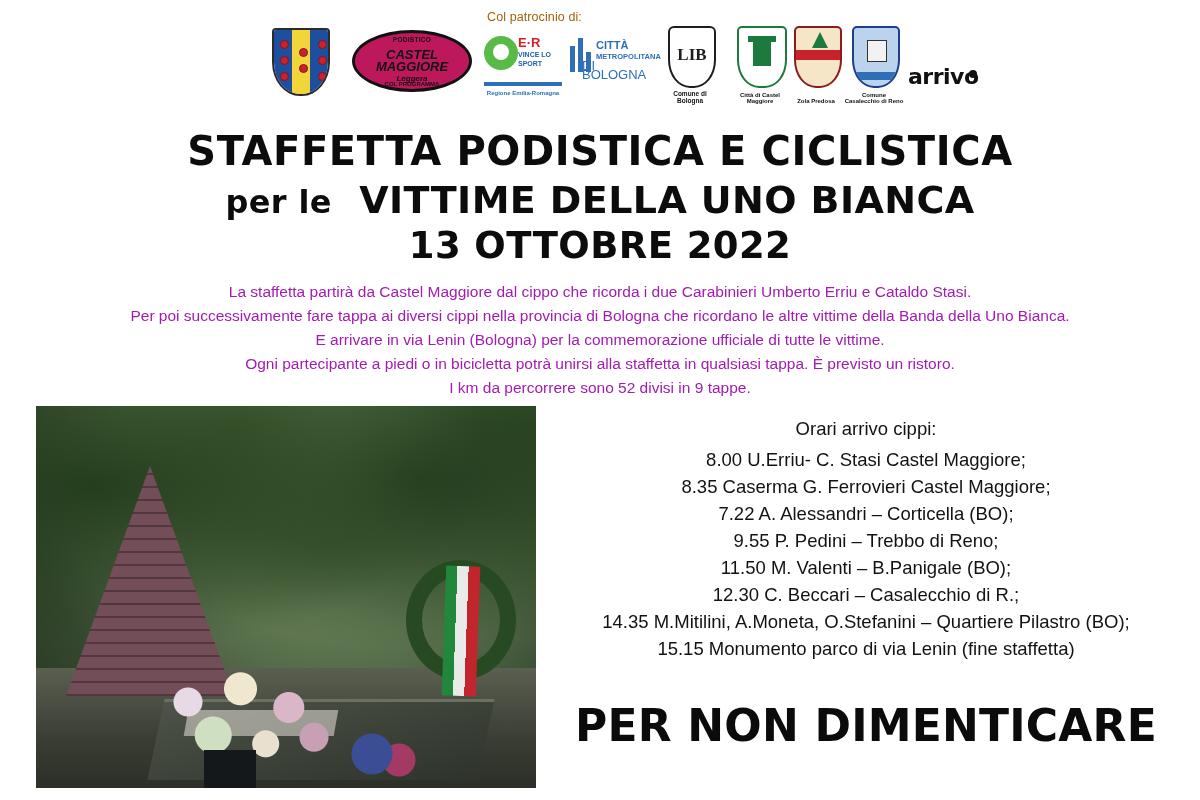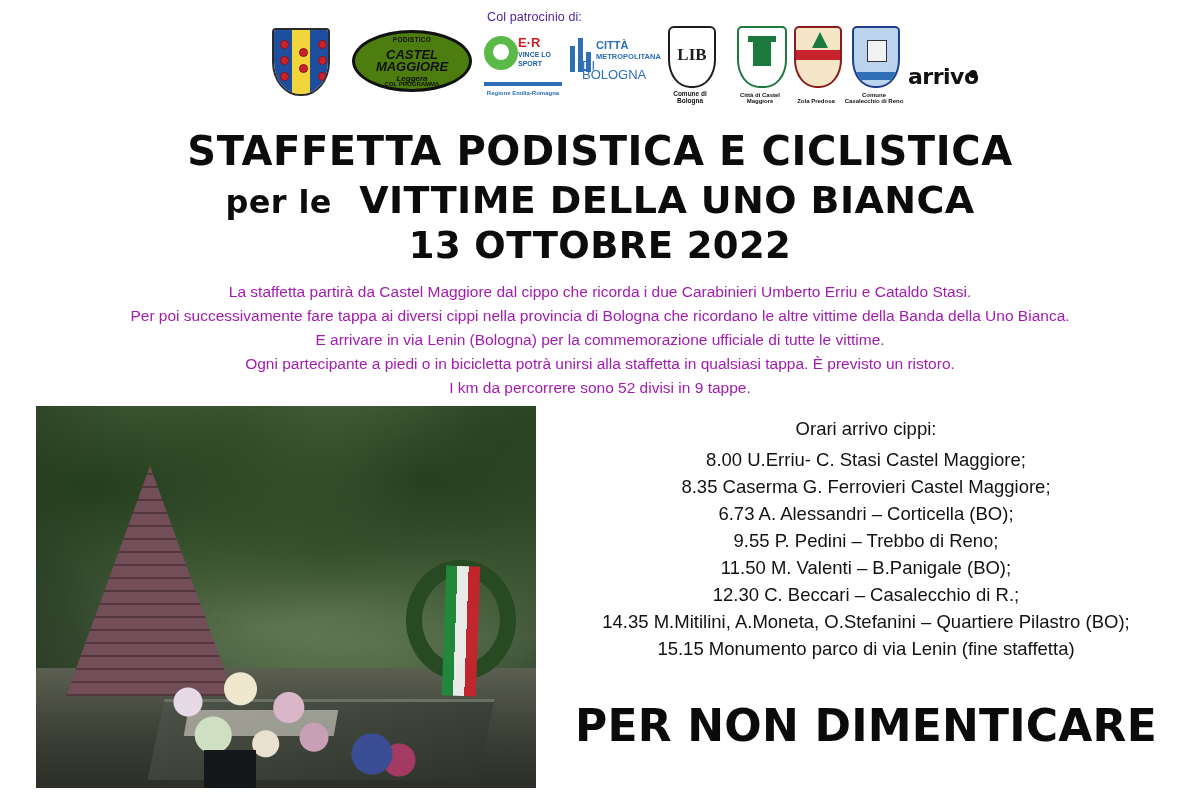--- a/index.html
+++ b/index.html
@@ -22,21 +22,21 @@
     top: 8px;
     left: 0;
     width: 1200px;
     height: 96px;
   }
   .patronage-label {
     position: absolute;
     left: 487px;
     top: 2px;
     font-size: 12.5px;
-    color: #4c1d95;
+    color: #a16207;
     letter-spacing: .1px;
   }
   .logo {
     position: absolute;
     box-sizing: border-box;
   }
 
   
   .crest-1 {
     left: 272px; top: 20px; width: 58px; height: 68px;
@@ -57,21 +57,21 @@
   .crest-1 .dot {
     position: absolute; width: 7px; height: 7px; border-radius: 50%;
     background: #c8232c; border: 1px solid #8d1118;
   }
 
   
   .logo-cm {
     left: 352px; top: 22px; width: 120px; height: 62px;
     border: 3px solid #111;
     border-radius: 50% / 50%;
-    background: #4d7c0f;
+    background: #be185d;
     overflow: hidden;
   }
   .logo-cm .cm-top {
     position: absolute; top: 3px; left: 0; width: 100%;
     text-align: center; font-size: 6.5px; font-weight: bold; color: #111;
     letter-spacing: .3px;
   }
   .logo-cm .cm-main {
     position: absolute; top: 16px; left: 0; width: 100%;
     text-align: center; font-size: 13px; font-weight: bold;
@@ -510,21 +510,21 @@
   <div class="plaque"></div>
   <div class="flowers"></div>
   <div class="vase"></div>
   <div class="bouquet2"></div>
 </div>
 
 <div class="schedule">
   <div class="sched-title">Orari arrivo cippi:</div>
   <div class="sched-item">8.00 U.Erriu- C. Stasi Castel Maggiore;</div>
   <div class="sched-item">8.35 Caserma G. Ferrovieri Castel Maggiore;</div>
-  <div class="sched-item">6.73 A. Alessandri – Corticella (BO);</div>
+  <div class="sched-item">7.22 A. Alessandri – Corticella (BO);</div>
   <div class="sched-item">9.55 P. Pedini – Trebbo di Reno;</div>
   <div class="sched-item">11.50 M. Valenti – B.Panigale (BO);</div>
   <div class="sched-item">12.30 C. Beccari – Casalecchio di R.;</div>
   <div class="sched-item">14.35 M.Mitilini, A.Moneta, O.Stefanini – Quartiere Pilastro (BO);</div>
   <div class="sched-item">15.15 Monumento parco di via Lenin (fine staffetta)</div>
 </div>
 
 <div class="slogan">PER NON DIMENTICARE</div>
 
 </body></html>

